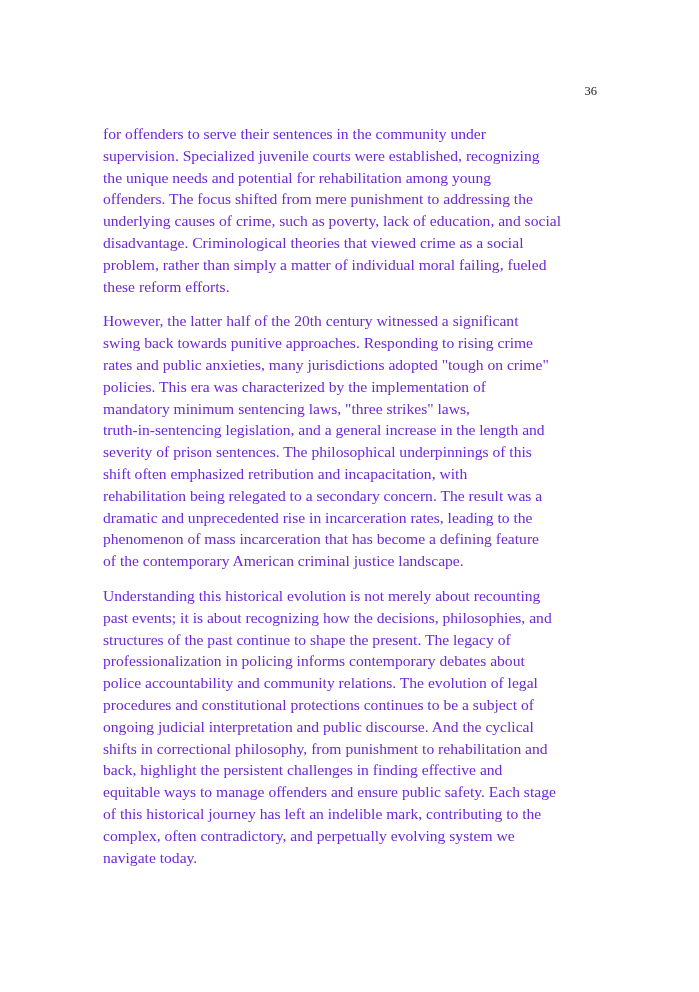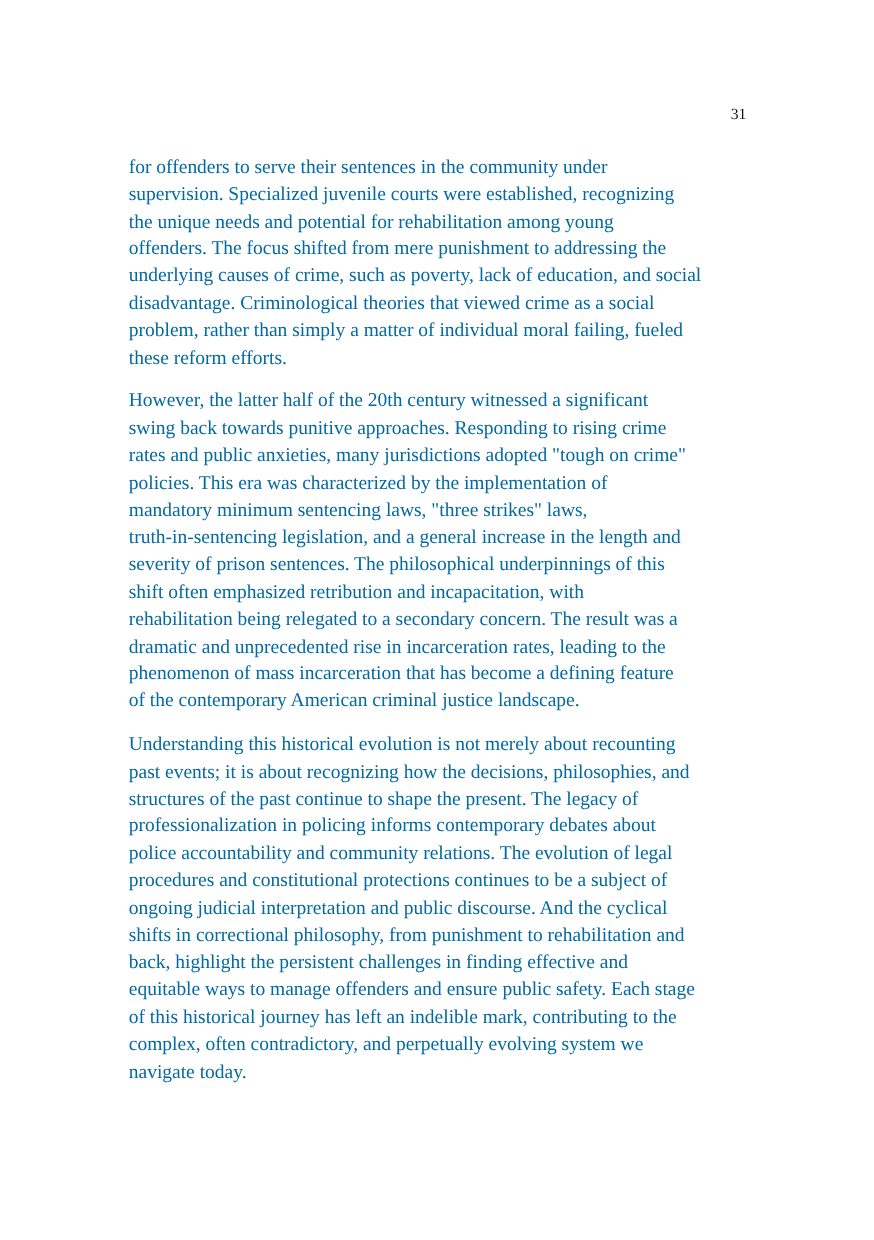--- a/index.html
+++ b/index.html
@@ -24,33 +24,33 @@
     color: #111111;
     text-align: right;
   }
   .page-body {
     position: absolute;
     top: 123px;
     left: 103px;
     width: 500px;
     font-size: 15.6px;
     line-height: 21.8px;
-    color: #0369a1;
+    color: #6d28d9;
     text-align: left;
   }
   .page-body p {
     white-space: pre-line;
     margin: 0 0 13px 0;
   }
 </style>
 </head>
 <body>
 
 <div class="page">
-  <div class="page-number">31</div>
+  <div class="page-number">36</div>
   <div class="page-body">
       <p>for offenders to serve their sentences in the community under
 supervision. Specialized juvenile courts were established, recognizing
 the unique needs and potential for rehabilitation among young
 offenders. The focus shifted from mere punishment to addressing the
 underlying causes of crime, such as poverty, lack of education, and social
 disadvantage. Criminological theories that viewed crime as a social
 problem, rather than simply a matter of individual moral failing, fueled
 these reform efforts.</p>
       <p>However, the latter half of the 20th century witnessed a significant

